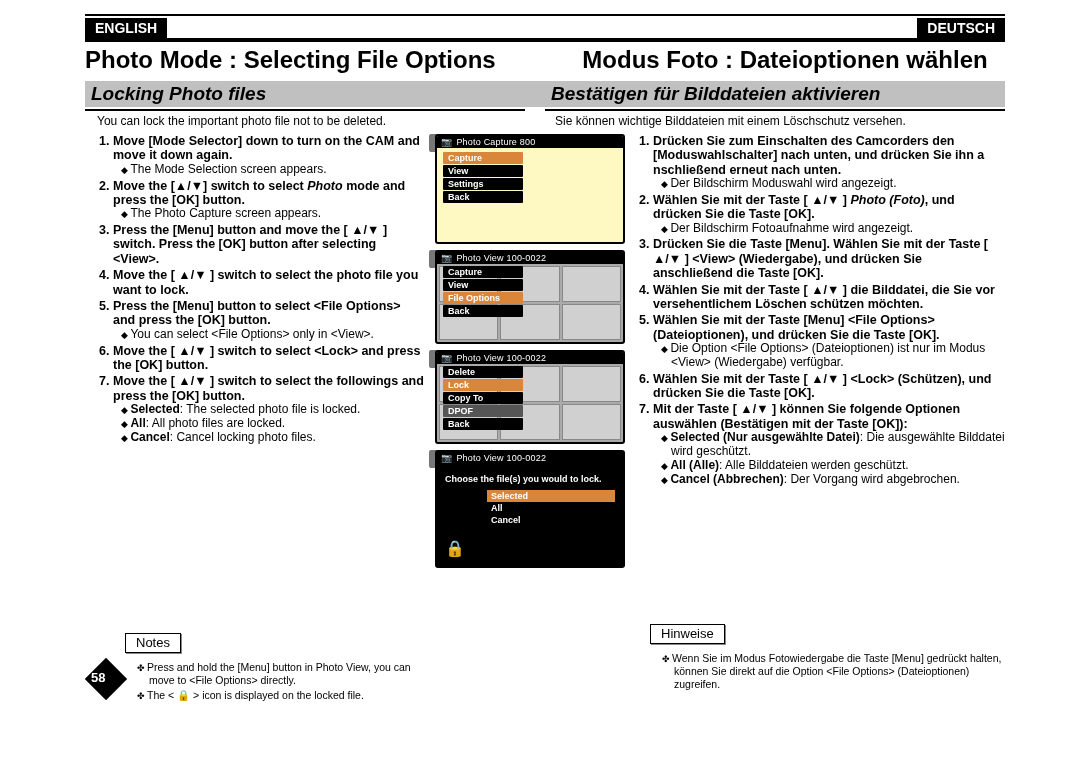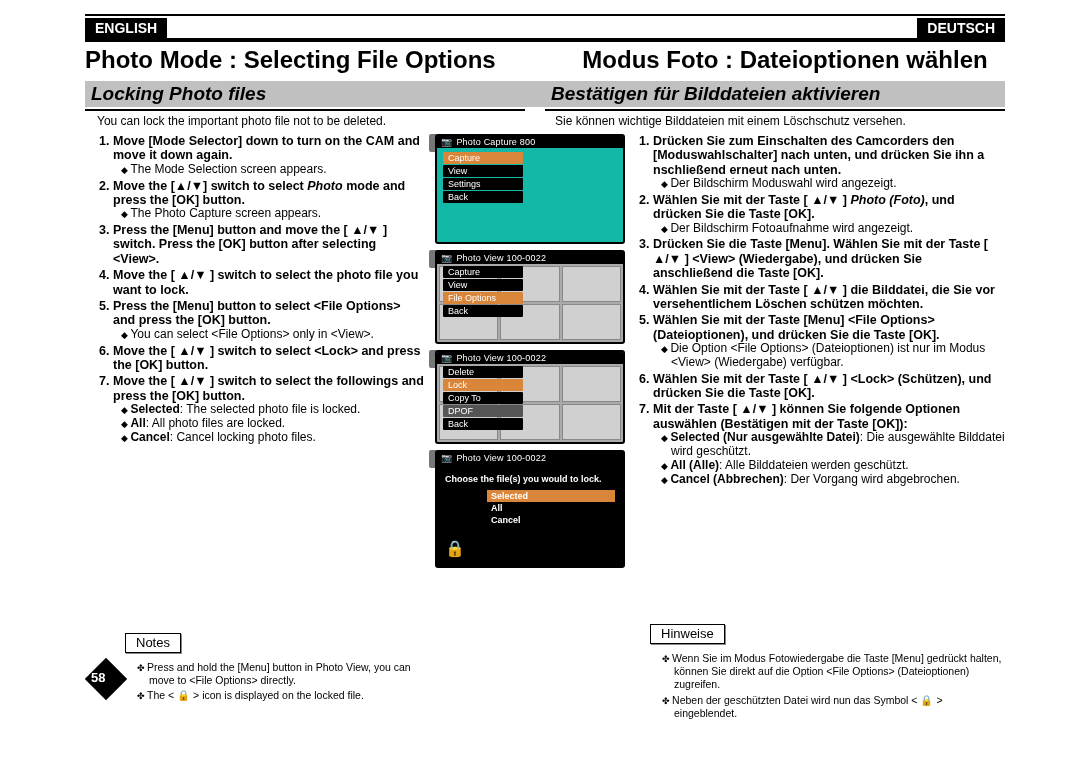--- a/index.html
+++ b/index.html
@@ -46,23 +46,23 @@
   .pagenum .n { position:absolute; top:6px; left:6px; width:30px; color:#fff; text-align:left; font-weight:bold; font-size:13px; }
 
   
   .shots { position:absolute; left:350px; top:118px; width:195px; }
   .shot { position:relative; margin-bottom:6px; }
   .numbox { position:absolute; left:-6px; top:0; width:18px; height:18px; background:#777; color:#fff; font-size:12px; text-align:center; line-height:18px; border-radius:2px; }
   .screen { border:2px solid #000; border-radius:3px; background:#aaa; width:190px; overflow:hidden; }
   .sbar { background:#000; color:#fff; font-size:9px; padding:1px 4px; display:flex; align-items:center; gap:4px; letter-spacing:0.2px; }
   .sbar .cam::before { content:"📷"; font-size:9px;}
   .menu { position:absolute; left:6px; top:16px; width:80px; }
-  .menu .mi { background:#000; color:#fff; font-size:9px; padding:1px 5px; margin-bottom:1px; font-weight:normal; border-radius:1px; }
+  .menu .mi { background:#000; color:#fff; font-size:9px; padding:1px 5px; margin-bottom:1px; font-weight:bold; border-radius:1px; }
   .menu .mi.sel { background:#d9863a; }
-  .screen.img { height:110px; position:relative; background:#14b8a6; }
+  .screen.img { height:110px; position:relative; background:#fef9c3; }
   .thumbgrid { display:grid; grid-template-columns:repeat(3,1fr); gap:2px; padding:2px; }
   .thumbgrid div { height:36px; background:#d0d0d0; border:1px solid #888; }
   .screen .prompt { color:#fff; font-size:9px; padding:10px 8px 4px 8px; font-weight:bold; }
   .optbox { margin:2px 8px 6px 50px; }
   .optbox .oi { color:#fff; font-size:9px; padding:1px 4px; font-weight:bold; }
   .optbox .oi.sel { background:#d9863a; }
   .lockicon { position:absolute; left:8px; bottom:8px; color:#fff; font-size:16px; }
 
   .tri { display:inline-block; }
 </style>
@@ -205,20 +205,19 @@
 
   <div class="notes-label" style="left:40px; top:617px">Notes</div>
   <div class="noteslist" style="left:50px; top:645px; width:290px">
     <div class="ni">Press and hold the [Menu] button in Photo View, you can move to &lt;File Options&gt; directly.</div>
     <div class="ni">The &lt; 🔒 &gt; icon is displayed on the locked file.</div>
   </div>
 
   <div class="notes-label" style="left:565px; top:608px">Hinweise</div>
   <div class="noteslist" style="left:575px; top:636px; width:345px">
     <div class="ni">Wenn Sie im Modus Fotowiedergabe die Taste [Menu] gedrückt halten, können Sie direkt auf die Option &lt;File Options&gt; (Dateioptionen) zugreifen.</div>
-    <div class="ni">Neben der geschützten Datei wird nun das Symbol &lt; 🔒 &gt; eingeblendet.</div>
   </div>
 
   <div class="pagenum">
     <div class="diamond"></div>
       <div class="n">58</div>
   </div>
 </div>
 
 </body></html>

